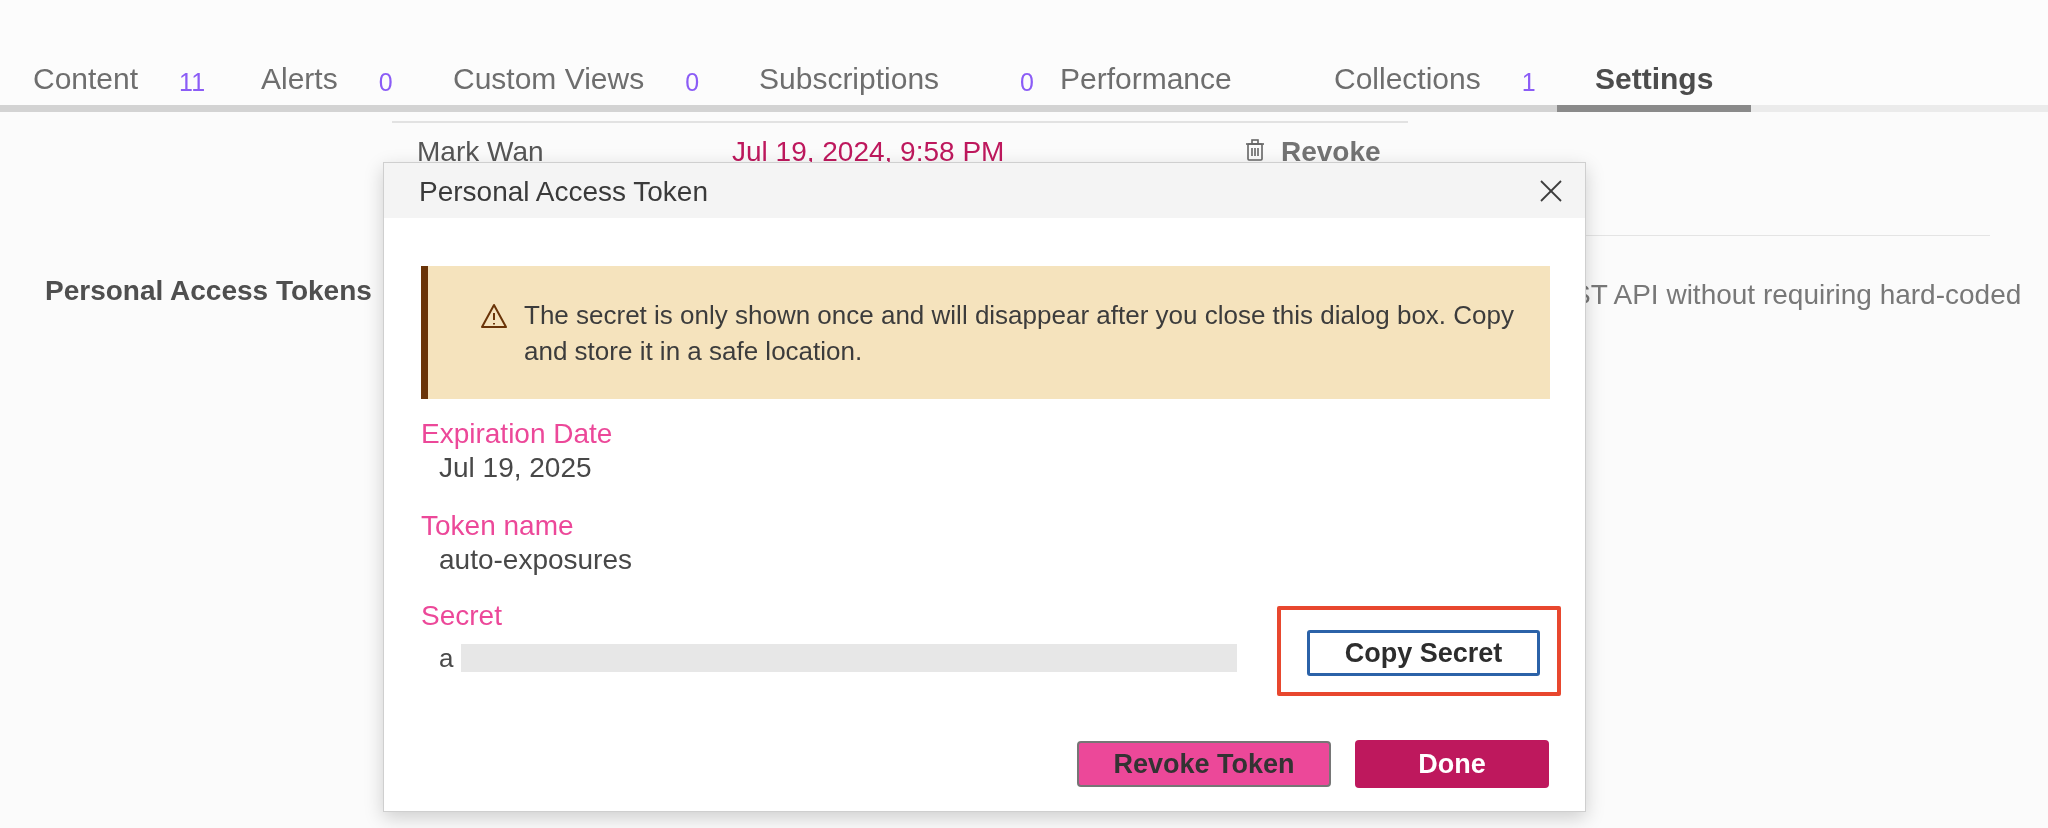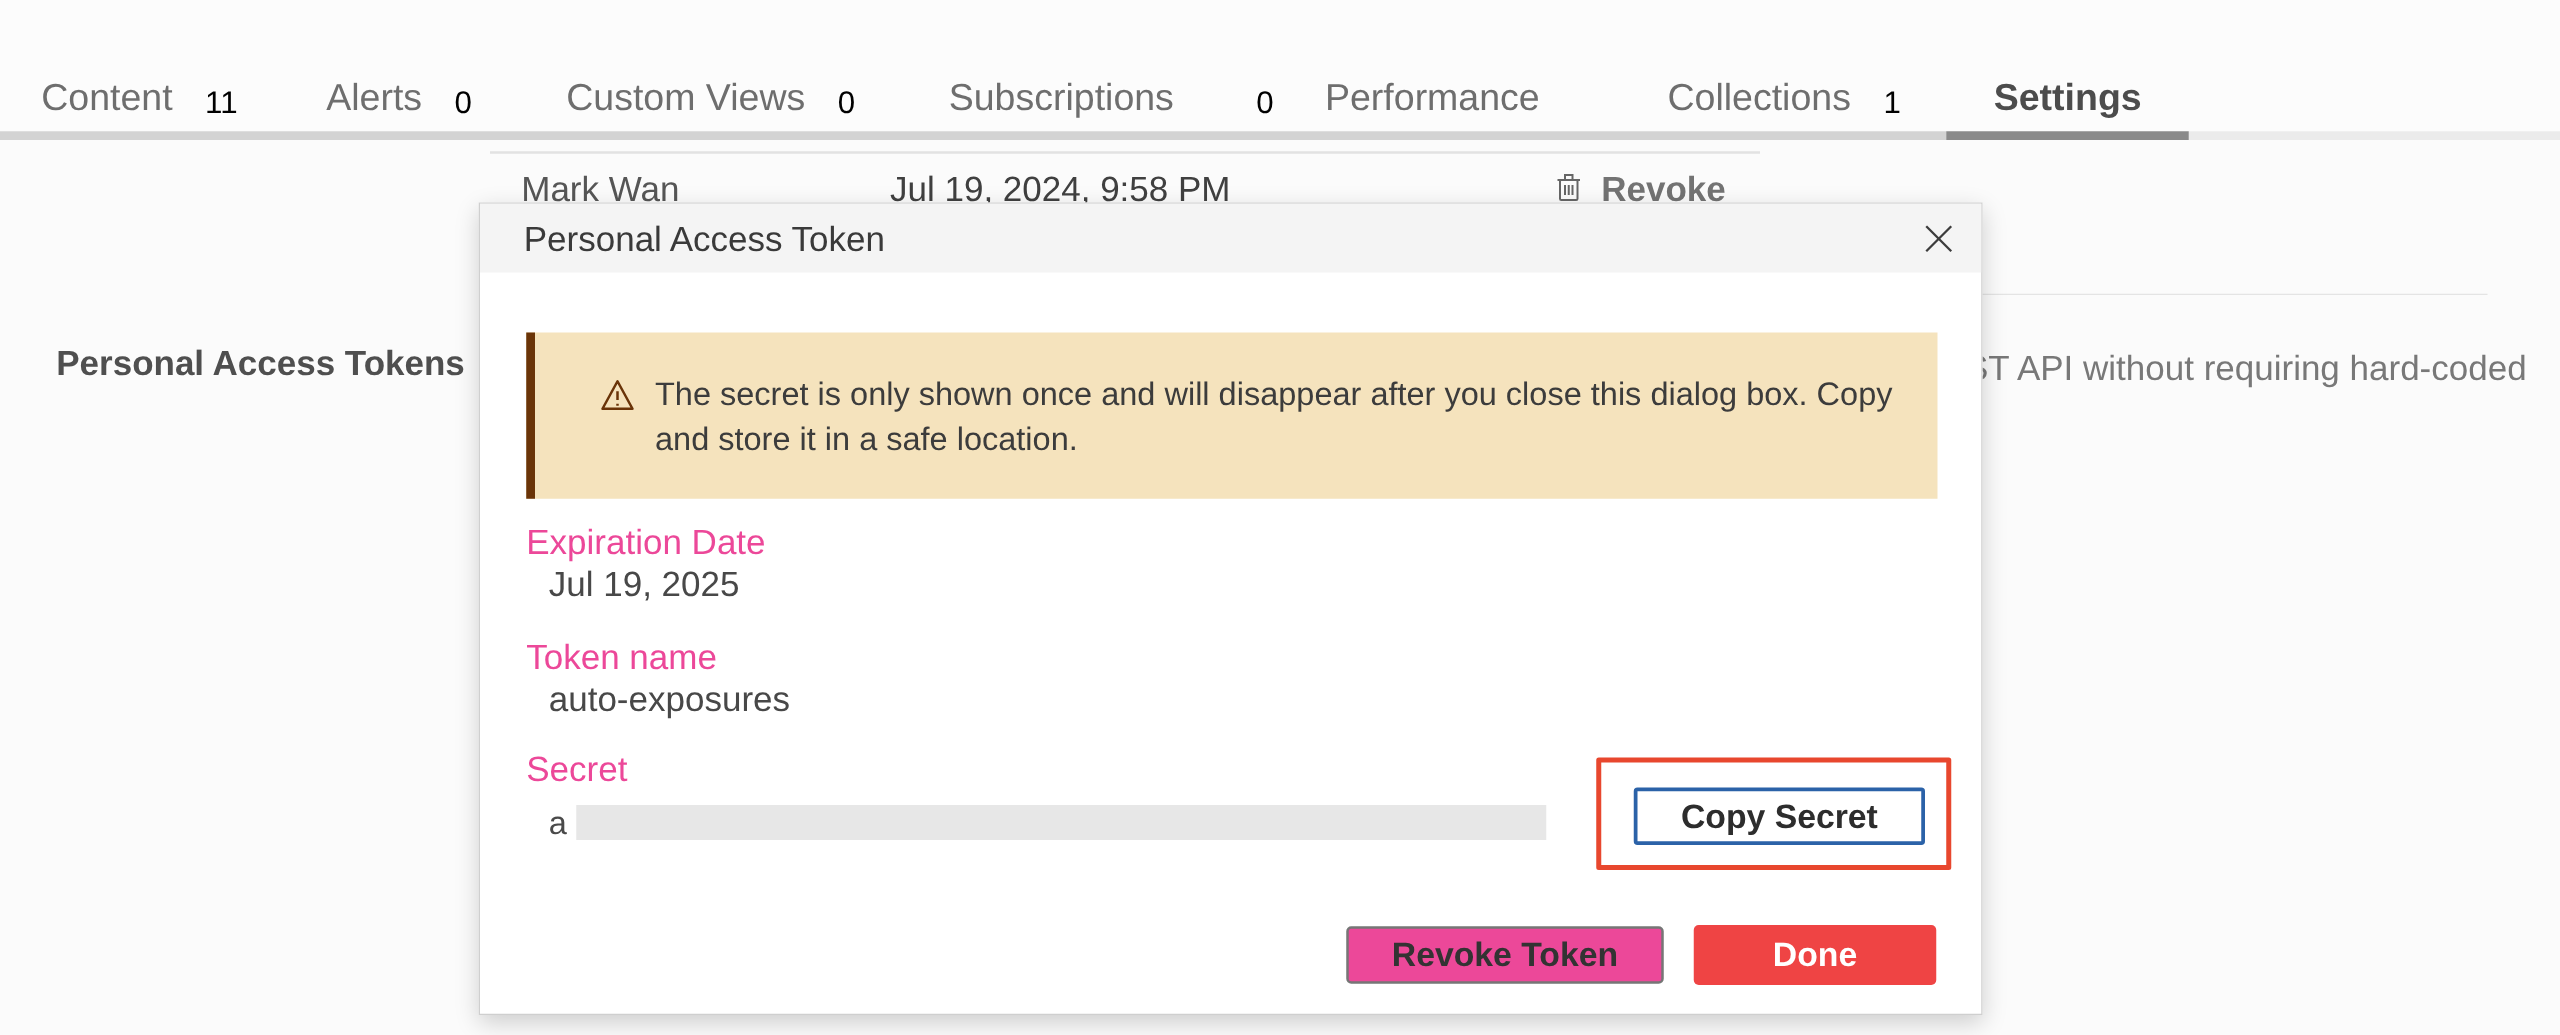--- a/index.html
+++ b/index.html
@@ -4,33 +4,33 @@
 <style>
   html,body{margin:0;padding:0;}
   body{width:2048px;height:828px;overflow:hidden;background:#fbfbfb;
        font-family:"Liberation Sans","DejaVu Sans",sans-serif;}
   .stage{position:relative;width:2048px;height:828px;}
 
   
   .tabbar{position:absolute;left:0;top:0;width:2048px;height:112px;background:#fcfcfc;}
   .tab{position:absolute;top:63px;display:flex;align-items:flex-start;cursor:pointer;}
   .tlabel{font-size:30px;color:#6e6e6e;line-height:32px;white-space:nowrap;}
-  .tcount{font-size:25px;color:#000000;line-height:32px;margin-left:26px;padding-top:3px;}
+  .tcount{font-size:25px;color:#8b5cf6;line-height:32px;margin-left:41px;padding-top:3px;}
   .tab.active .tlabel{font-weight:bold;color:#4c4c4c;}
   .t1{left:33px;} .t2{left:261px;} .t3{left:453px;} .t4{left:759px;gap:40px;}
   .t5{left:1060px;} .t6{left:1334px;} .t7{left:1595px;}
   .tabline-base{position:absolute;left:0;top:105px;width:1557px;height:7px;background:#d3d3d3;}
   .tabline-right{position:absolute;left:1751px;top:105px;width:297px;height:7px;background:#ebebeb;}
   .tabline-active{position:absolute;left:1557px;top:105px;width:194px;height:7px;background:#8a8a8a;}
 
   
   .bg-divider{position:absolute;left:392px;top:121px;width:1016px;height:2px;background:#e2e2e2;}
   .bg-row{position:absolute;left:0;top:136px;height:34px;width:2048px;color:#555;}
   .bg-user{position:absolute;left:417px;font-size:28px;color:#565656;}
-  .bg-time{position:absolute;left:712px;font-size:28px;color:#404040;}
+  .bg-time{position:absolute;left:732px;font-size:28px;color:#be185d;}
   .bg-trash{position:absolute;left:1245px;top:2px;}
   .bg-action{position:absolute;left:1281px;font-size:28px;font-weight:bold;color:#737373;}
   .section-label{position:absolute;left:45px;top:275px;font-size:28px;font-weight:bold;color:#4f4f4f;}
   .right-divider{position:absolute;left:1583px;top:235px;width:407px;height:1px;background:#e4e4e4;}
   .right-text{position:absolute;left:1572px;top:279px;width:420px;font-size:28px;color:#787878;white-space:nowrap;}
 
   
   .modal{position:absolute;left:383px;top:162px;width:1203px;height:650px;background:#fff;
          border:1px solid #cfcfcf;box-sizing:border-box;box-shadow:0 6px 18px rgba(0,0,0,0.18);z-index:10;}
   .modal-header{position:absolute;left:0;top:0;width:100%;height:55px;background:#f4f4f4;}
@@ -55,21 +55,21 @@
   .copy-btn{position:absolute;left:923px;top:467px;width:233px;height:46px;box-sizing:border-box;
             background:#fff;border:3px solid #2b62a8;border-radius:3px;font-size:27px;font-weight:bold;
             color:#2d2d2d;cursor:pointer;font-family:inherit;}
   .annotation{position:absolute;left:893px;top:443px;width:284px;height:90px;box-sizing:border-box;
               border:4px solid #e8472e;border-radius:2px;pointer-events:none;z-index:12;}
 
   .revoke-btn{position:absolute;left:693px;top:578px;width:254px;height:46px;box-sizing:border-box;
               background:#ec4899;border:2px solid #767676;border-radius:4px;font-size:27px;font-weight:bold;
               color:#333;cursor:pointer;font-family:inherit;}
   .done-btn{position:absolute;left:971px;top:577px;width:194px;height:48px;box-sizing:border-box;
-            background:#ef4444;border:none;border-radius:4px;font-size:27px;font-weight:bold;
+            background:#be185d;border:none;border-radius:4px;font-size:27px;font-weight:bold;
             color:#fff;cursor:pointer;font-family:inherit;}
 </style>
 </head>
 <body>
 
 <div class="stage">
 
   <div class="tabbar">
     <div class="tab t1">
       <span class="tlabel">Content</span>

